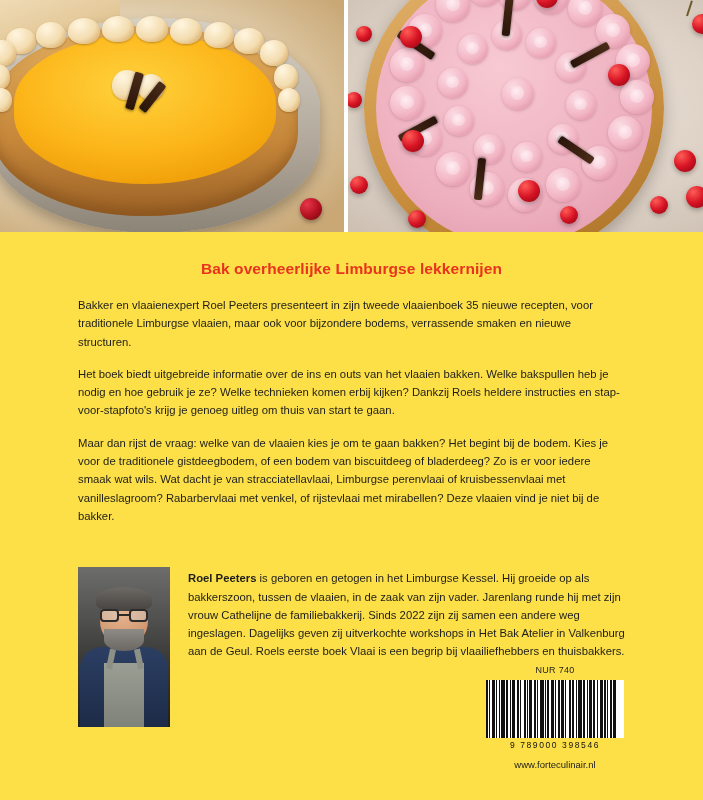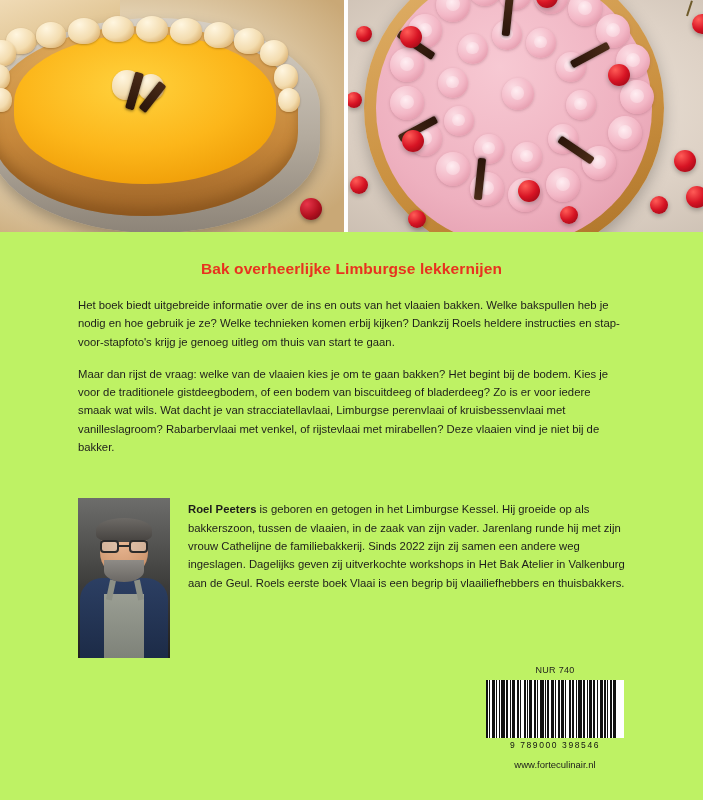--- a/index.html
+++ b/index.html
@@ -149,21 +149,21 @@
     width: 2px;
     background: #6e5a2a;
     transform-origin: bottom center;
   }
 
   
   .back {
     position: relative;
     width: 703px;
     height: 568px;
-    background: #bef264;
+    background: #fde047;
     box-sizing: border-box;
     padding: 0 78px 0 78px;
   }
   .headline {
     margin: 0;
     padding-top: 28px;
     font-size: 15.5px;
     font-weight: bold;
     color: #e8331f;
     text-align: center;
@@ -434,20 +434,21 @@
   </div>
 
   <div class="photo-divider"></div>
 </div>
 
 <div class="back">
 
   <h1 class="headline">Bak overheerlijke Limburgse lekkernijen</h1>
 
   <div class="body-copy">
+    <p>Bakker en vlaaienexpert Roel Peeters presenteert in zijn tweede vlaaienboek 35 nieuwe recepten, voor traditionele Limburgse vlaaien, maar ook voor bijzondere bodems, verrassende smaken en nieuwe structuren.</p>
     <p>Het boek biedt uitgebreide informatie over de ins en outs van het vlaaien bakken. Welke bakspullen heb je nodig en hoe gebruik je ze? Welke technieken komen erbij kijken? Dankzij Roels heldere instructies en stap-voor-stapfoto's krijg je genoeg uitleg om thuis van start te gaan.</p>
     <p>Maar dan rijst de vraag: welke van de vlaaien kies je om te gaan bakken? Het begint bij de bodem. Kies je voor de traditionele gistdeegbodem, of een bodem van biscuitdeeg of bladerdeeg? Zo is er voor iedere smaak wat wils. Wat dacht je van stracciatellavlaai, Limburgse perenvlaai of kruisbessenvlaai met vanilleslagroom? Rabarbervlaai met venkel, of rijstevlaai met mirabellen? Deze vlaaien vind je niet bij de bakker.</p>
   </div>
 
   <div class="author">
     <div class="author-photo">
       <div class="ap-bg"></div>
       <div class="ap-body"></div>
       <div class="ap-apron"></div>
       <div class="ap-strap-l"></div>

